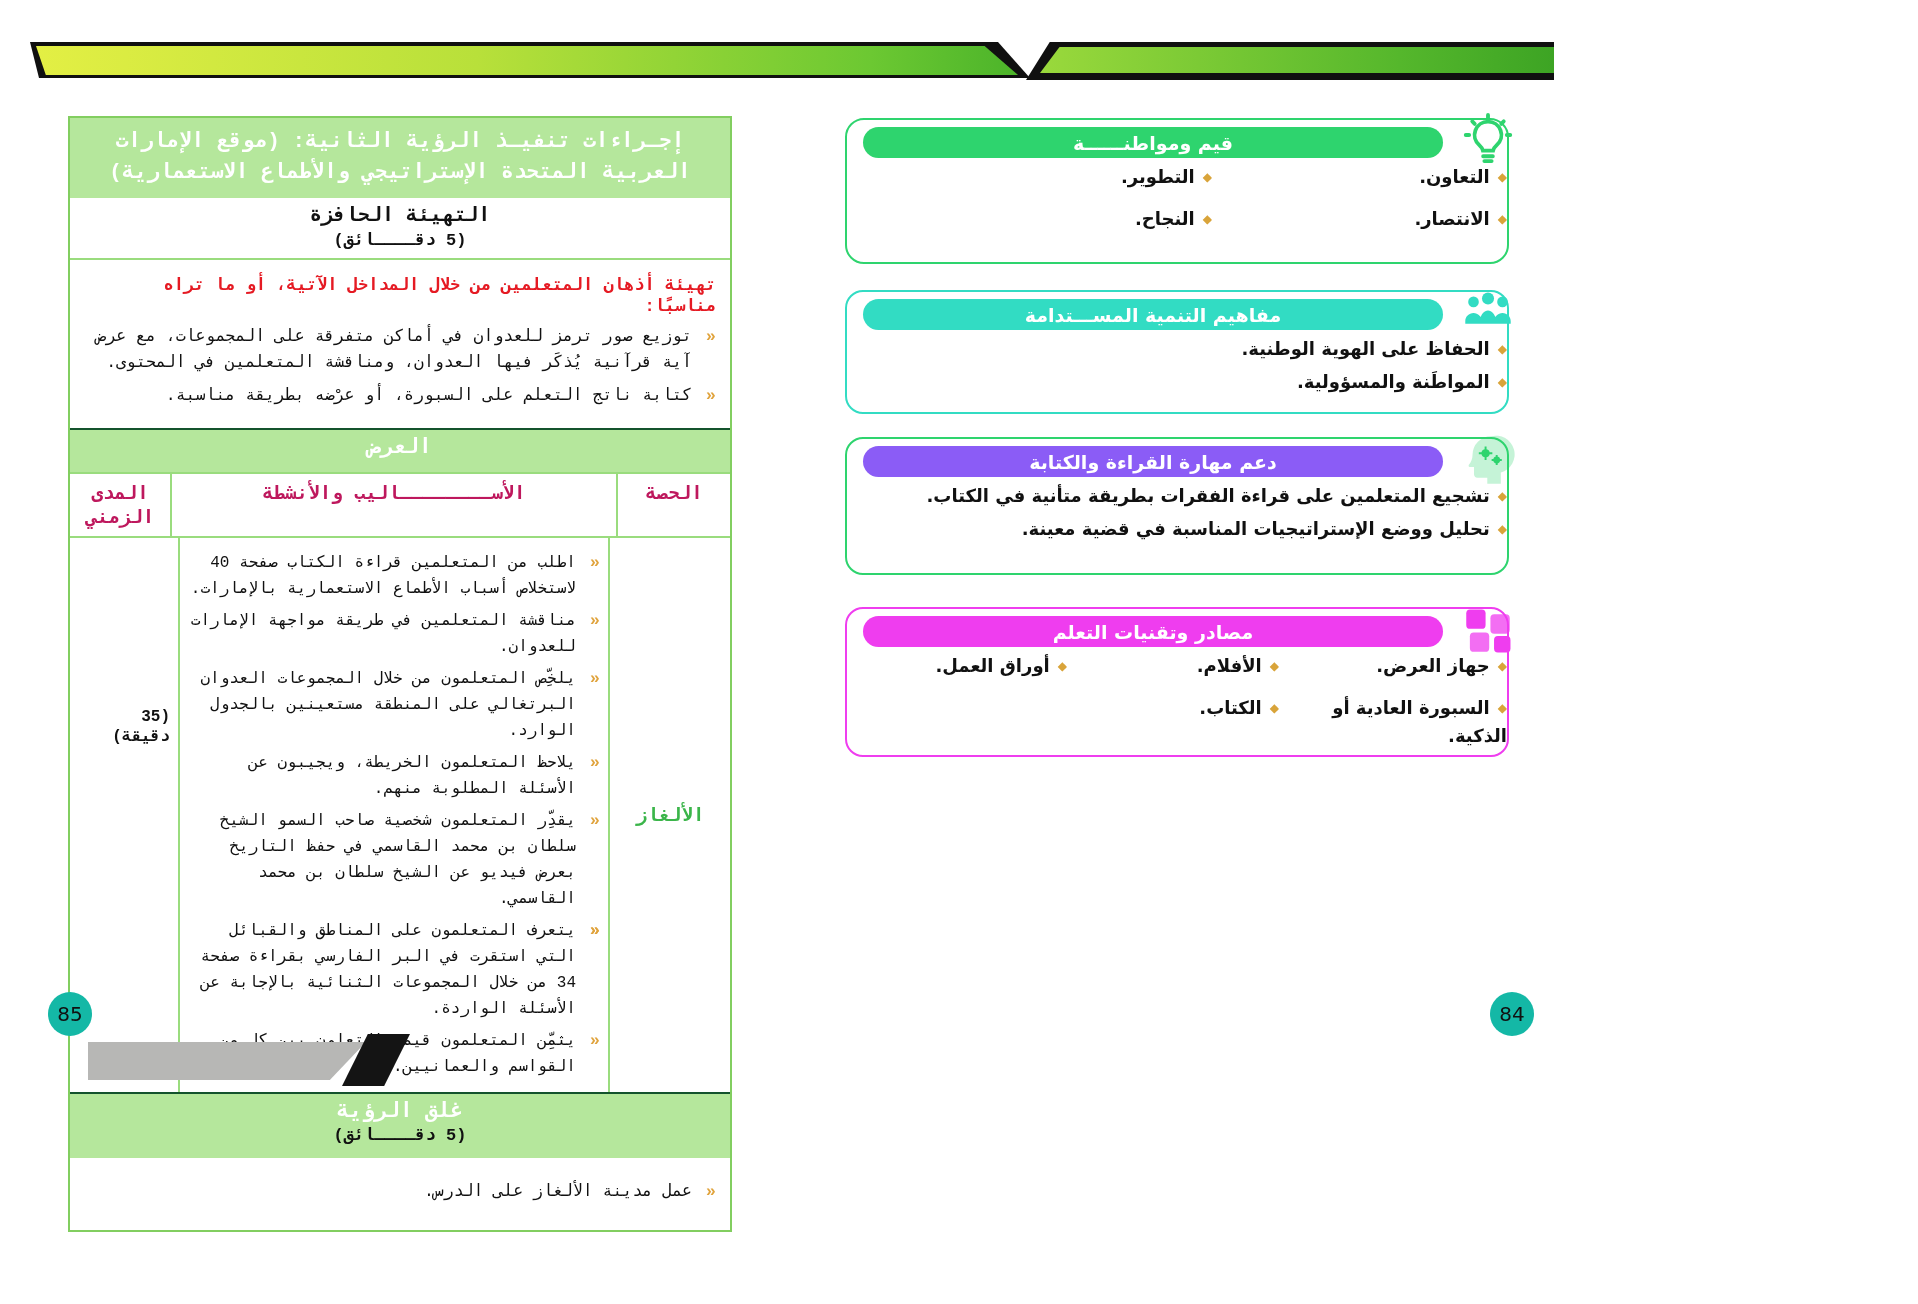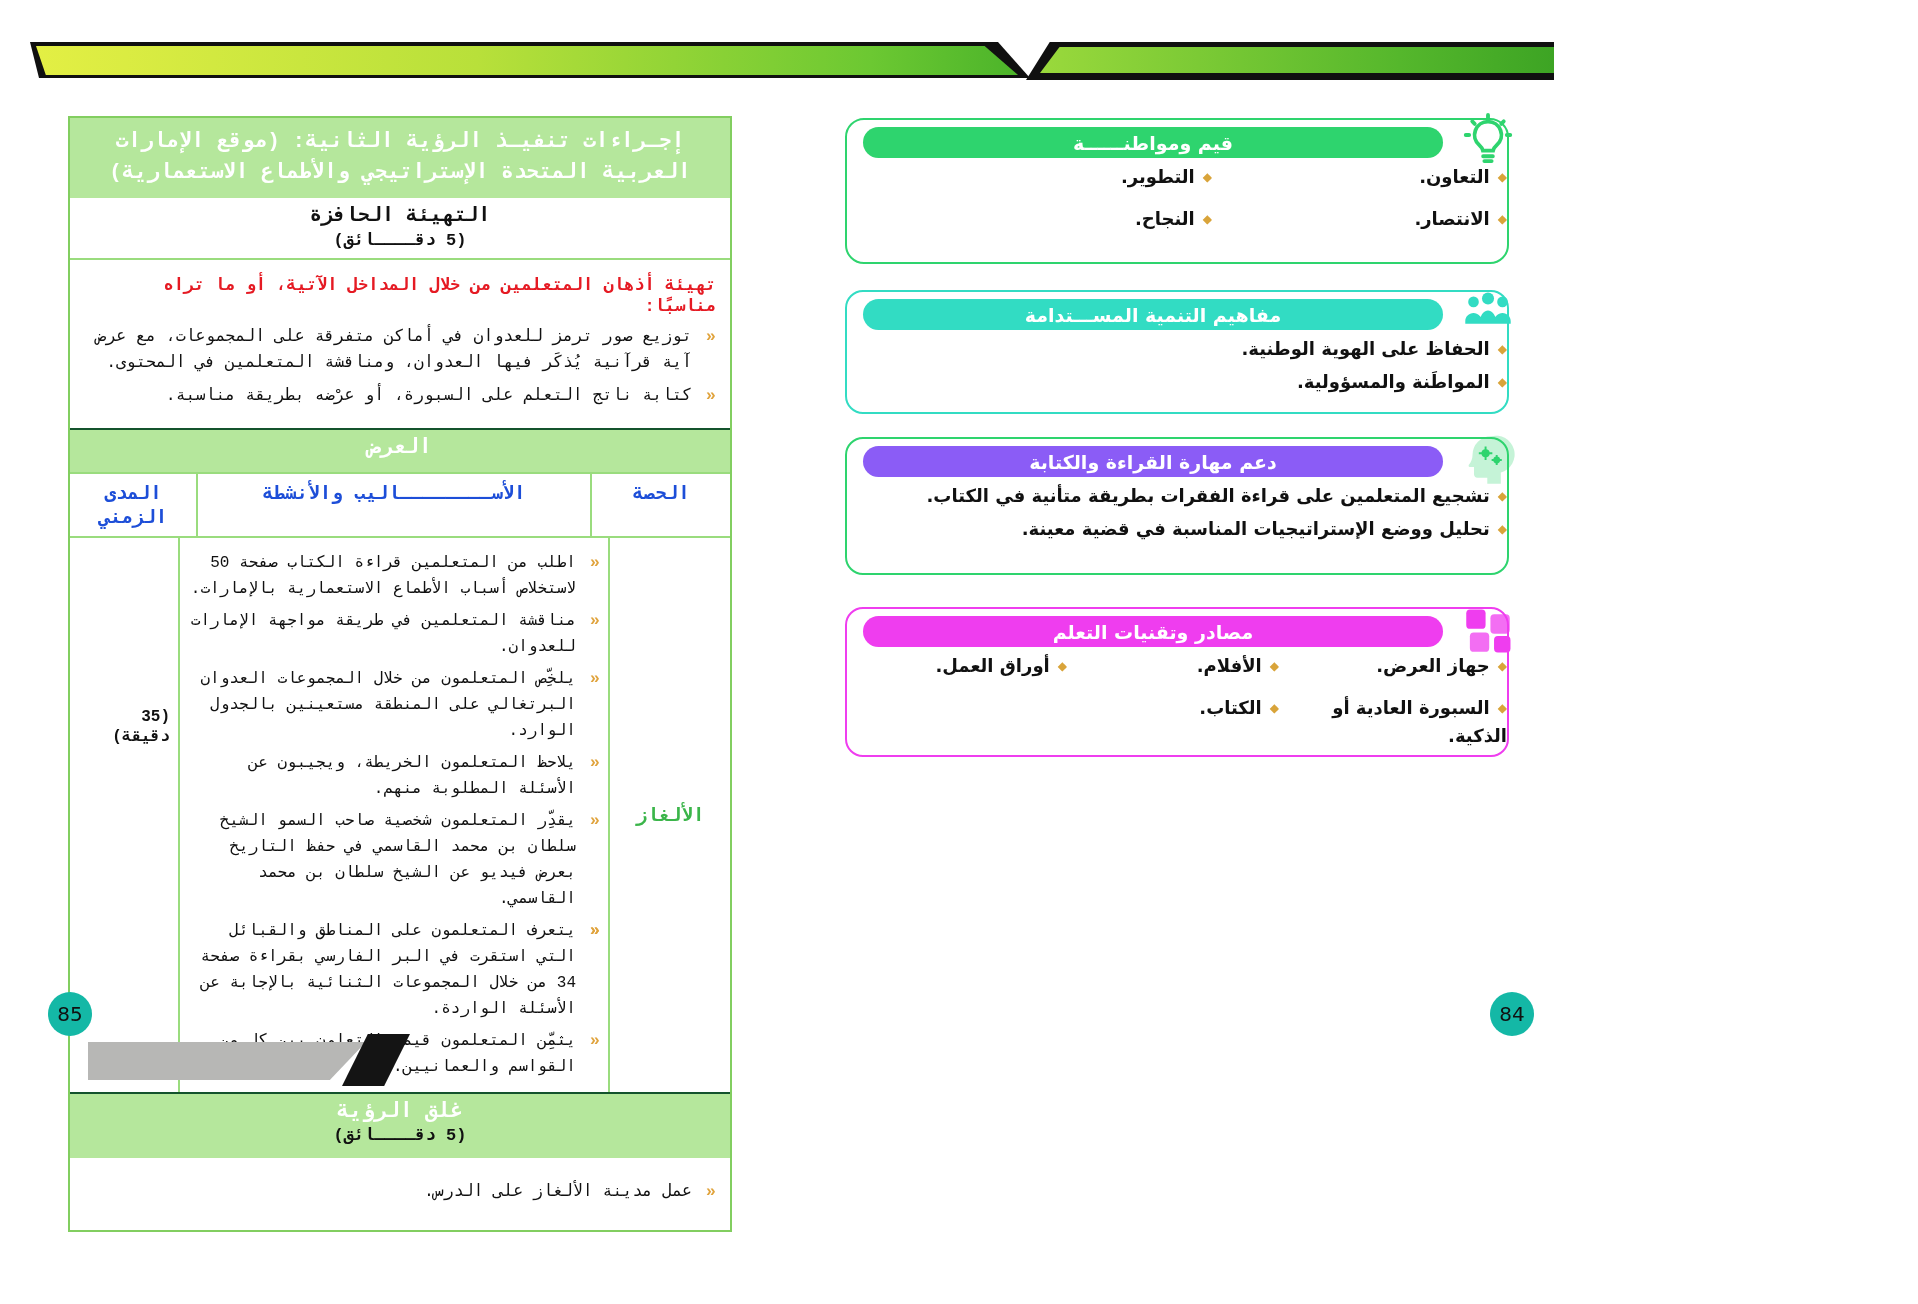--- a/index.html
+++ b/index.html
@@ -27,21 +27,21 @@
   .tbl-sub .t1{font-size:20px;font-weight:bold;color:#111;}
   .tbl-sub .t2{font-size:17px;font-weight:bold;color:#111;margin-top:2px;}
   .tbl-warm{padding:8px 14px 12px;}
   .warm-intro{color:#e51a23;font-weight:bold;font-size:17px;margin:6px 0 8px;}
   ul.plain{list-style:none;margin:0;padding:0;}
   .b-li{position:relative;padding-right:24px;font-size:16.5px;color:#111;line-height:26px;margin:7px 0;}
   .mk{position:absolute;right:0;top:0;color:#e0a33c;font-weight:bold;font-size:17px;}
   .bar{background:#b5e79c;color:#fff;text-align:center;font-weight:bold;font-size:21px;
     padding:4px 0 13px;border-top:2px solid #14532d;}
   .cols-head{display:flex;border-top:2px solid #9adc7e;background:#fff;}
-  .cols-head .cell{padding:7px 17px;font-weight:bold;font-size:19px;text-align:center;color:#1d4ed8;}
+  .cols-head .cell{padding:7px 4px;font-weight:bold;font-size:19px;text-align:center;color:#be185d;}
   .c-session{width:104px;border-left:2px solid #9adc7e;}
   .c-methods{flex:1;border-left:2px solid #9adc7e;}
   .c-time{width:92px;}
   .cols-row{display:flex;border-top:2px solid #9adc7e;}
   .cols-row .cell{padding:6px 8px;}
   .session-val{display:flex;align-items:center;justify-content:center;color:#3bb54a;
     font-weight:bold;font-size:19px;}
   .time-val{display:flex;align-items:flex-start;justify-content:center;padding-top:170px !important;
     font-weight:bold;font-size:16px;color:#111;}
   .acts .b-li{font-size:16px;line-height:26px;margin:6px 0;}
@@ -112,21 +112,21 @@
       <div class="cell c-methods">الأســــــــاليب والأنشطة</div>
       <div class="cell c-time">المدى الزمني</div>
     </div>
 
     <div class="cols-row">
       <div class="cell c-session session-val">الألغاز</div>
       <div class="cell c-methods">
         <ul class="plain acts">
           <li class="b-li">
             <span class="mk">«</span>
-            <span>اطلب من المتعلمين قراءة الكتاب صفحة 50 لاستخلاص أسباب الأطماع الاستعمارية بالإمارات.</span>
+            <span>اطلب من المتعلمين قراءة الكتاب صفحة 40 لاستخلاص أسباب الأطماع الاستعمارية بالإمارات.</span>
           </li>
           <li class="b-li">
             <span class="mk">«</span>
             <span>مناقشة المتعلمين في طريقة مواجهة الإمارات للعدوان.</span>
           </li>
           <li class="b-li">
             <span class="mk">«</span>
             <span>يلخِّص المتعلمون من خلال المجموعات العدوان البرتغالي على المنطقة مستعينين بالجدول الوارد.</span>
           </li>
           <li class="b-li">

